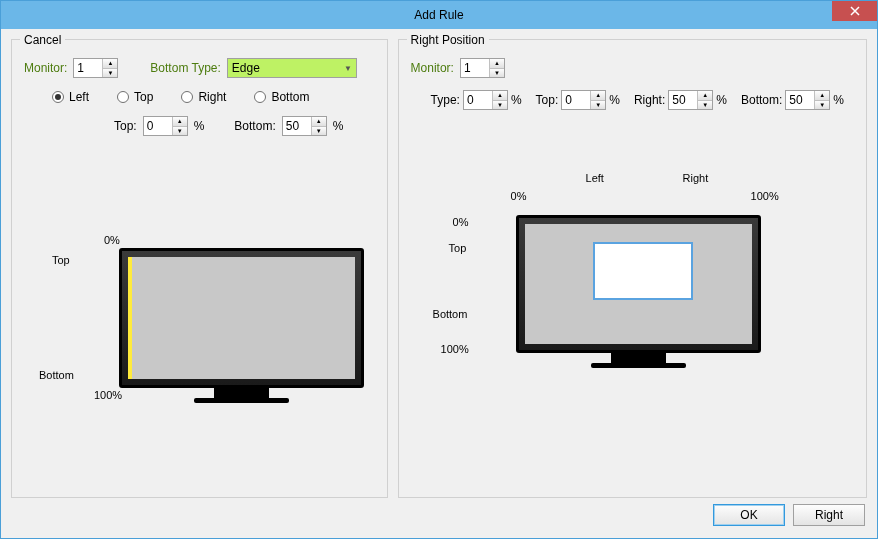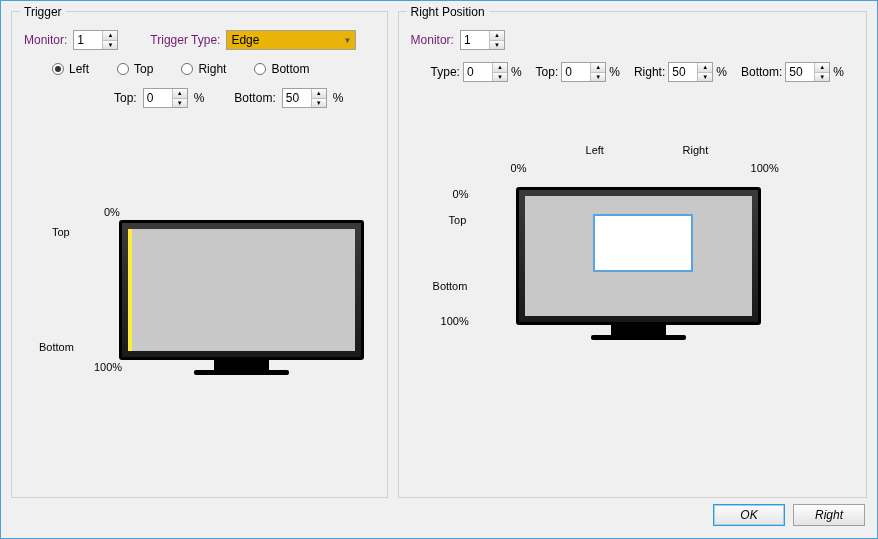--- a/index.html
+++ b/index.html
@@ -7,68 +7,76 @@
   .window { width: 878px; height: 539px; display: flex; flex-direction: column; border: 1px solid #4a9fd8; }
   .titlebar { height: 28px; background: #6bb7e8; display: flex; align-items: center; justify-content: center; position: relative; }
   .title { color: #000; font-size: 12px; }
   .close-btn { position: absolute; right: 0; top: 0; width: 45px; height: 20px; background: #c75050; color: #fff; display: flex; align-items: center; justify-content: center; cursor: pointer; }
   .close-btn svg { width: 10px; height: 10px; }
   .client { flex: 1; background: #f0f0f0; padding: 10px; display: flex; flex-direction: column; }
   .panels { flex: 1; display: flex; gap: 10px; }
   .group { flex: 1; border: 1px solid #d0d0d0; position: relative; padding: 18px 12px 12px 12px; display: flex; flex-direction: column; }
   .group-title { position: absolute; top: -7px; left: 8px; background: #f0f0f0; padding: 0 4px; color: #000; }
   .row { display: flex; align-items: center; gap: 6px; margin-bottom: 12px; }
-  .row label { color: #701a75; }
+  .row label { color: #4d7c0f; }
   .spinner { display: inline-flex; border: 1px solid #a0a0a0; background: #fff; height: 20px; }
   .spinner input { width: 28px; border: none; padding: 0 3px; text-align: left; outline: none; font-size: 12px; }
   .spin-btns { display: flex; flex-direction: column; width: 15px; border-left: 1px solid #c0c0c0; }
   .spin-btns div { flex: 1; display: flex; align-items: center; justify-content: center; background: linear-gradient(#fdfdfd,#e0e0e0); cursor: pointer; font-size: 6px; line-height: 1; }
   .spin-btns div:first-child { border-bottom: 1px solid #c0c0c0; }
-  .select { border: 1px solid #a0a0a0; background: #eab308; height: 20px; width: 130px; display: flex; align-items: center; padding: 0 4px; position: relative; cursor: pointer; }
+  .select { border: 1px solid #a0a0a0; background: #bef264; height: 20px; width: 130px; display: flex; align-items: center; padding: 0 4px; position: relative; cursor: pointer; }
   .select-arrow { position: absolute; right: 4px; font-size: 8px; color: #555; }
   .radios { display: flex; gap: 28px; margin-left: 28px; margin-bottom: 12px; }
   .radio { display: flex; align-items: center; gap: 5px; cursor: pointer; }
   .rcirc { width: 12px; height: 12px; border: 1px solid #707070; border-radius: 50%; display: flex; align-items: center; justify-content: center; background: #fff; }
   .rcirc.checked::after { content: ""; width: 6px; height: 6px; background: #333; border-radius: 50%; }
   .sub-row { display: flex; align-items: center; gap: 6px; margin-left: 90px; margin-bottom: 8px; }
   .dock-row { display: flex; align-items: center; gap: 4px; margin-left: 20px; margin-bottom: 10px; flex-wrap: nowrap; }
   .dock-field { display: flex; align-items: center; gap: 3px; margin-right: 10px; }
   .preview { flex: 1; position: relative; margin-top: 10px; }
   .monitor { position: absolute; background: linear-gradient(#3a3a3a,#1a1a1a); border: 3px solid #000; border-radius: 3px; }
   .monitor .screen { position: absolute; inset: 6px; background: #c8c8c8; }
   .stand { position: absolute; background: #000; }
   .trigger-edge { position: absolute; left: 0; top: 0; width: 4px; height: 100%; background: #ffeb3b; }
   .dock-region { position: absolute; background: #fff; border: 2px solid #5aa3e0; }
   .axis-label { position: absolute; color: #000; font-size: 11px; }
-  .buttons { display: flex; justify-content: flex-end; gap: 8px; padding: 6px 2px 2px 2px; font-style: italic; }
+  .buttons { display: flex; justify-content: flex-end; gap: 8px; padding: 6px 2px 2px 2px; }
   .btn { min-width: 72px; height: 22px; border: 1px solid #a0a0a0; background: linear-gradient(#fdfdfd,#e4e4e4); cursor: pointer; display: flex; align-items: center; justify-content: center; }
   .btn.default { border: 1px solid #3399dd; box-shadow: 0 0 0 1px #9fd0ef inset; }
 </style>
 </head>
 <body>
 
 <div class="window">
+  <div class="titlebar">
+    <span class="title">Add Rule</span>
+    <div class="close-btn">
+      <svg viewBox="0 0 10 10">
+          <path d="M1 1 L9 9 M9 1 L1 9" stroke="#fff" stroke-width="1.5"></path>
+        </svg>
+    </div>
+  </div>
 
   <div class="client">
     <div class="panels">
 
       <div class="group">
-        <span class="group-title">Trigger</span>
+        <span class="group-title">Cancel</span>
 
         <div class="row">
           <label>Monitor:</label>
           <div class="spinner">
             <input value="1" style="">
             <div class="spin-btns">
                 <div>▲</div>
                 <div>▼</div>
               </div>
           </div>
           <span style="width:20px"></span>
-          <label>Trigger Type:</label>
+          <label>Bottom Type:</label>
           <div class="select">
             <span>Edge</span>
             <span class="select-arrow">▼</span>
           </div>
         </div>
 
         <div class="radios">
           <div class="radio">
               <span class="rcirc checked"></span>
               <span>Left</span>

